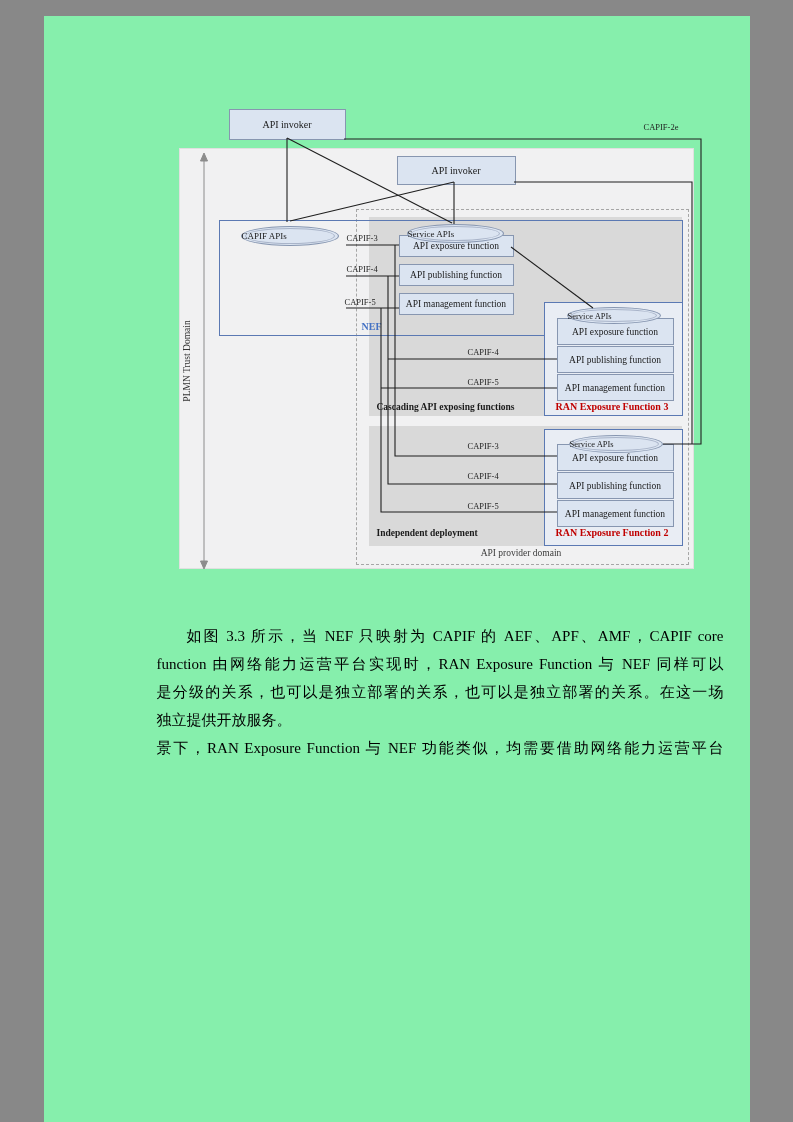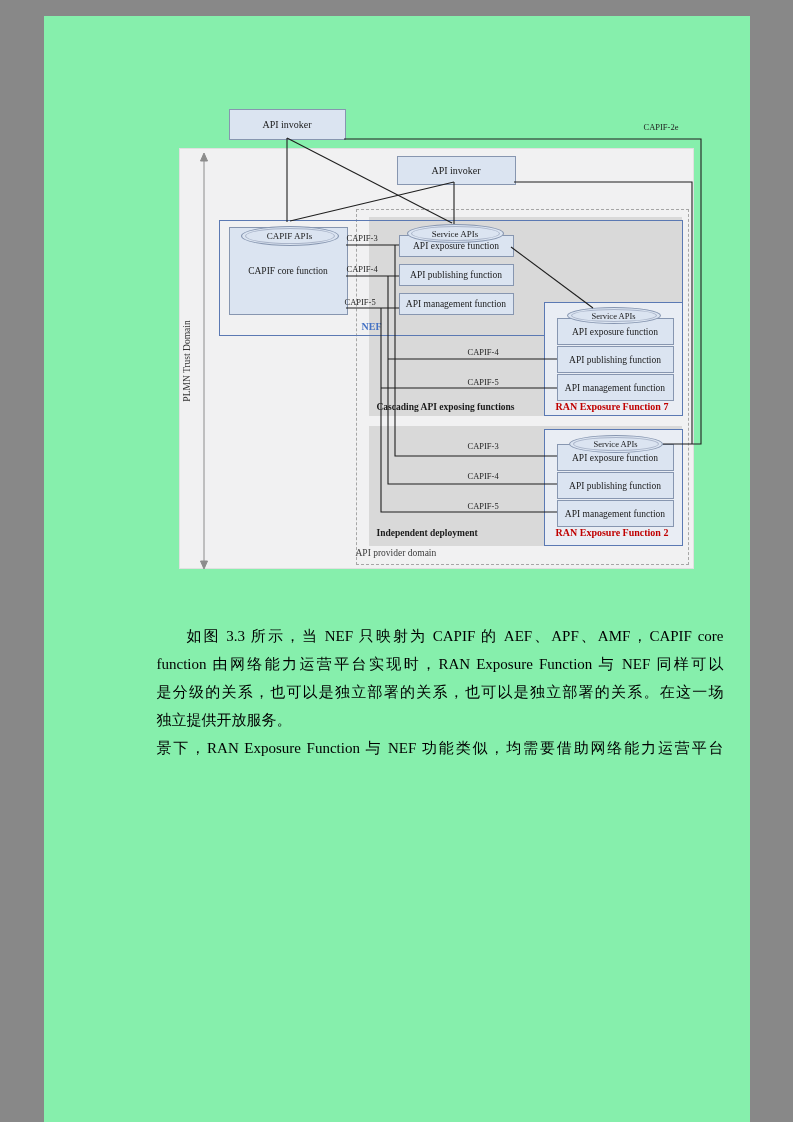--- a/index.html
+++ b/index.html
@@ -4,42 +4,42 @@
 <style>
   html,body{margin:0;padding:0;background:#888;}
   .page{position:relative;width:706px;height:1122px;background:#86efac;margin:16px auto;
         font-family:"Liberation Serif","DejaVu Serif",serif;overflow:hidden;}
   .abs{position:absolute;}
   
   .dg-label{position:absolute;font-size:8.5px;color:#1f1f1f;text-align:left;line-height:10px;}
   .bluebox{position:absolute;background:#dbe4f1;border:1px solid #8796b0;display:flex;
            align-items:center;justify-content:center;font-size:9.5px;color:#1a1a1a;text-align:center;z-index:4;}
   .ellipse{position:absolute;background:#dbe4f1;border:1px solid #8796b0;border-radius:50%;
-           display:flex;align-items:center;justify-content:center;font-size:9px;color:#1a1a1a;z-index:5;}
+           display:flex;align-items:center;justify-content:flex-start;font-size:9px;color:#1a1a1a;z-index:5;}
   .ellipse::after{content:"";position:absolute;left:3px;right:3px;top:1px;bottom:1px;
            border:1px solid #a9b4c9;border-radius:50%;}
   .ellipse span{position:relative;z-index:1;}
   .plmn-box{position:absolute;left:135px;top:132px;width:513px;height:419px;background:#f1f1f2;
            border:1px solid #e0e0e0;z-index:1;}
   .dashed-box{position:absolute;left:312px;top:193px;width:331px;height:354px;
            border:1px dashed #a6a6a6;z-index:2;}
   .gray-region{position:absolute;background:#d9d9d9;z-index:2;}
   .nef-box{position:absolute;left:175px;top:204px;width:462px;height:114px;
            border:1px solid #5b79b3;z-index:3;}
   .ref-box{position:absolute;left:500px;width:137px;background:#e9edf4;
            border:1px solid #5b79b3;z-index:3;}
   .ref-title{position:absolute;left:500px;width:137px;text-align:center;font-weight:bold;
            font-size:10px;color:#c00000;z-index:6;}
   .group-label{position:absolute;font-weight:bold;font-size:9.5px;color:#1a1a1a;z-index:6;}
   .wires{position:absolute;left:0;top:0;z-index:7;pointer-events:none;}
   .nef-tag{position:absolute;left:314px;top:305px;width:28px;text-align:center;font-weight:bold;
            font-size:10px;color:#4472c4;z-index:6;}
   .plmn-text{position:absolute;left:85px;top:338px;width:120px;height:14px;text-align:center;
            font-size:9.5px;color:#333;transform:rotate(-90deg);z-index:6;}
-  .apd-label{position:absolute;left:312px;top:532px;width:331px;text-align:left;
+  .apd-label{position:absolute;left:312px;top:532px;width:331px;text-align:center;
            font-size:9.5px;color:#3a3a3a;z-index:6;}
   
   .caption{position:absolute;left:0;top:557px;width:793px;text-align:center;font-weight:bold;
            font-size:14.5px;color:#000;}
   .bodytext{position:absolute;left:113px;top:606px;width:567px;font-size:15px;color:#000;}
   .bodyline{width:567px;line-height:28px;text-align:justify;text-align-last:justify;}
   .bodyline.first{text-indent:30px;}
   .bodyline.last{text-align-last:left;}
   .pageno{position:absolute;left:0;top:1026px;width:793px;text-align:right;font-size:11.5px;color:#222;}
 </style>
@@ -63,23 +63,20 @@
       <span>API invoker</span>
     </div>
 
     <div class="dg-label" style="left:196px;top:176px;width:48px;">CAPIF-1e</div>
     <div class="dg-label" style="left:266px;top:176px;width:44px;">CAPIF-1</div>
     <div class="dg-label" style="left:362px;top:176px;width:48px;">CAPIF-2e</div>
     <div class="dg-label" style="left:414px;top:176px;width:46px;">CAPIF-2</div>
     <div class="dg-label" style="left:600px;top:106px;width:48px;">CAPIF-2e</div>
     <div class="dg-label" style="left:551px;top:255px;width:44px;">CAPIF-7</div>
 
-    <div class="bluebox" style="left:185px;top:211px;width:117px;height:86px;">
-      <span>CAPIF core function</span>
-    </div>
     <div class="ellipse" style="left:197px;top:210px;width:96px;height:18px;">
       <span>CAPIF APIs</span>
     </div>
 
     <div class="bluebox" style="left:355px;top:219px;width:113px;height:20px;">
       <span>API exposure function</span>
     </div>
     <div class="bluebox" style="left:355px;top:248px;width:113px;height:20px;">
       <span>API publishing function</span>
     </div>
@@ -101,21 +98,21 @@
     </div>
     <div class="bluebox" style="left:513px;top:330px;width:115px;height:25px;">
       <span>API publishing function</span>
     </div>
     <div class="bluebox" style="left:513px;top:358px;width:115px;height:25px;">
       <span>API management function</span>
     </div>
     <div class="ellipse" style="left:523px;top:291px;width:92px;height:15px;font-size:8.5px;">
       <span>Service APIs</span>
     </div>
-    <div class="ref-title" style="top:385px;">RAN Exposure Function 7</div>
+    <div class="ref-title" style="top:385px;">RAN Exposure Function 3</div>
     <div class="dg-label" style="left:424px;top:331px;width:38px;z-index:6;">CAPIF-4</div>
     <div class="dg-label" style="left:424px;top:361px;width:38px;z-index:6;">CAPIF-5</div>
     <div class="group-label" style="left:333px;top:386px;">Cascading API exposing functions</div>
 
     <div class="ref-box" style="top:413px;height:115px;"></div>
     <div class="bluebox" style="left:513px;top:428px;width:115px;height:25px;">
       <span>API exposure function</span>
     </div>
     <div class="bluebox" style="left:513px;top:456px;width:115px;height:25px;">
       <span>API publishing function</span>

